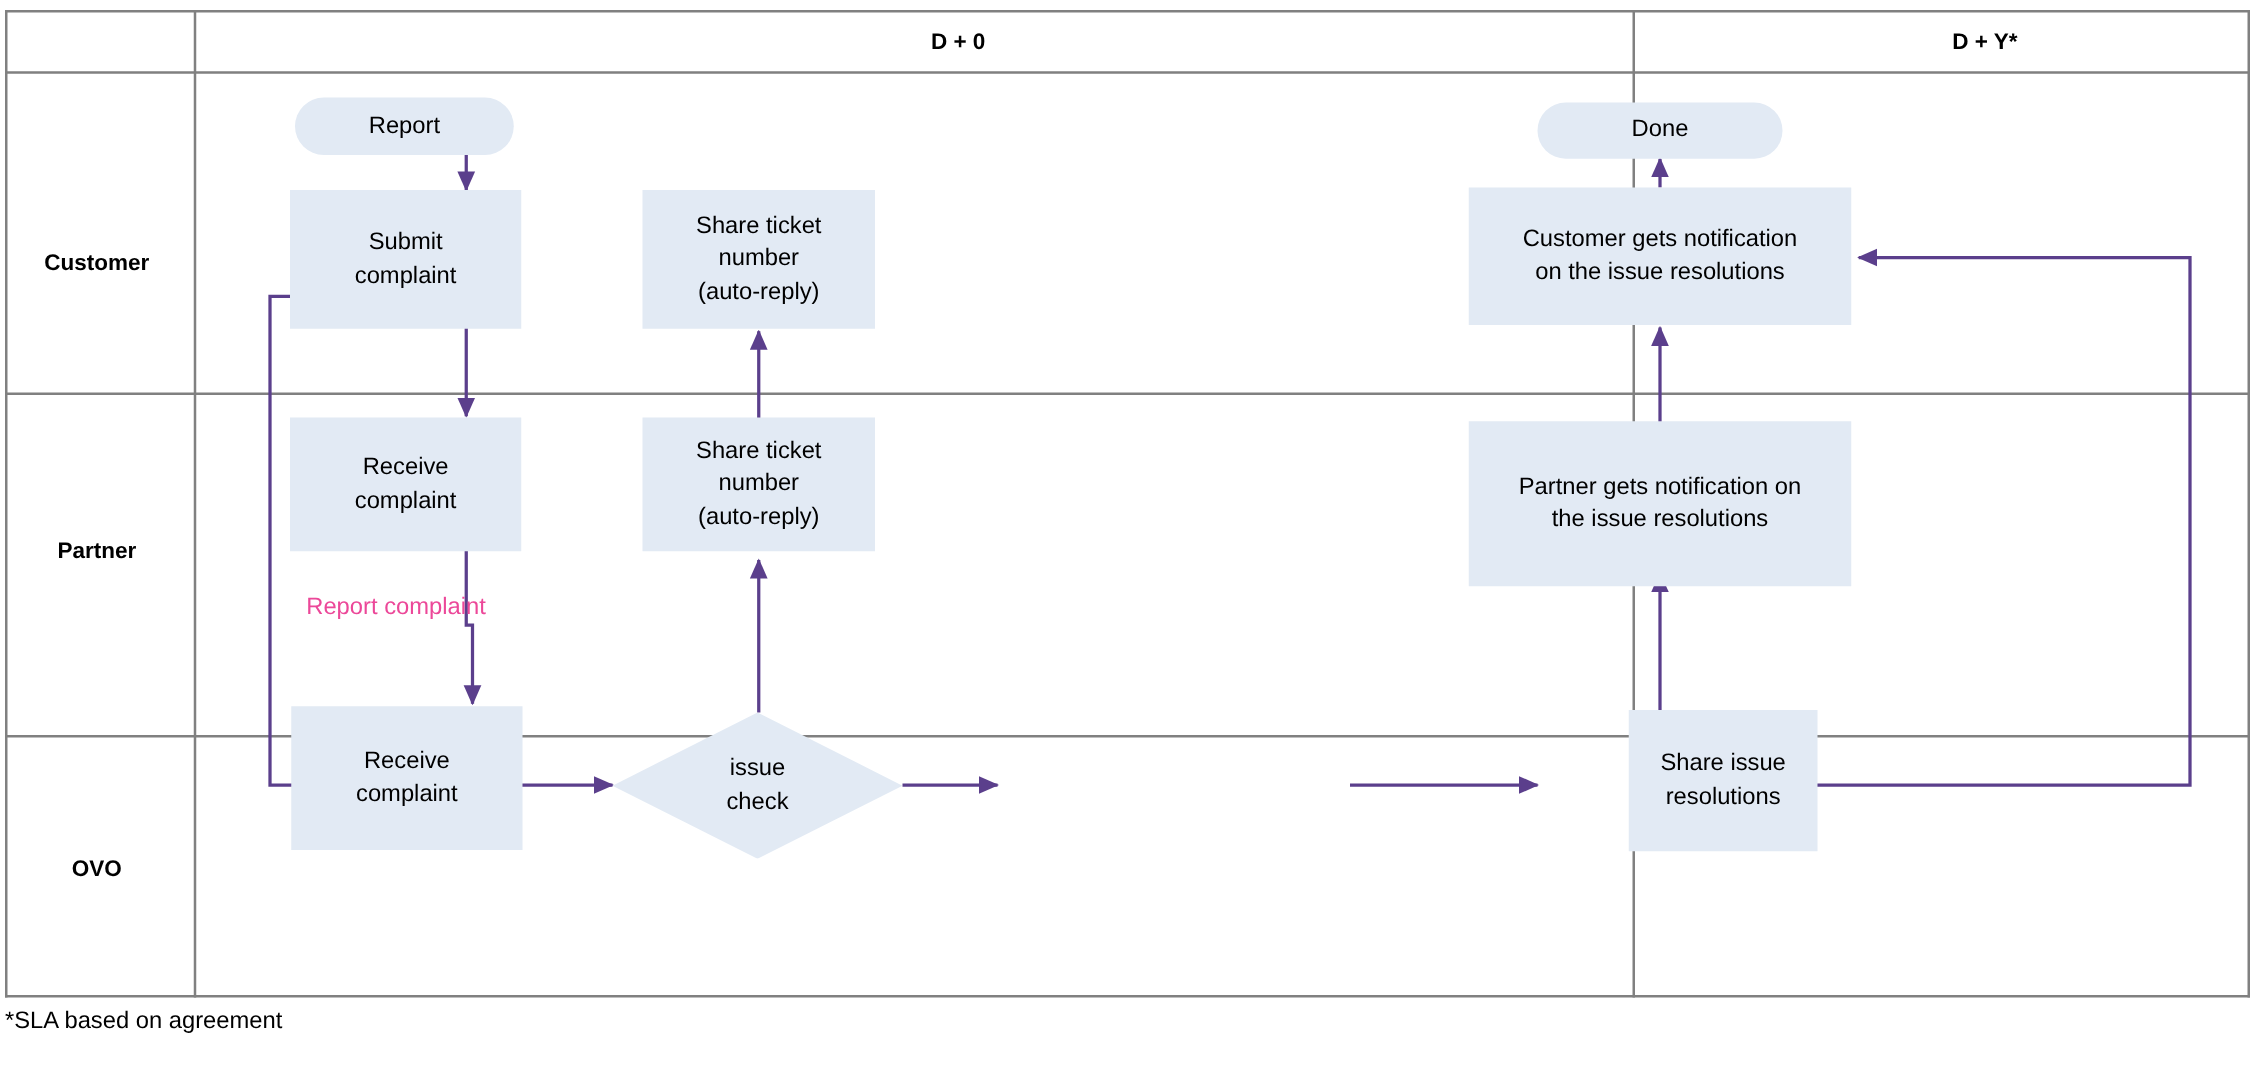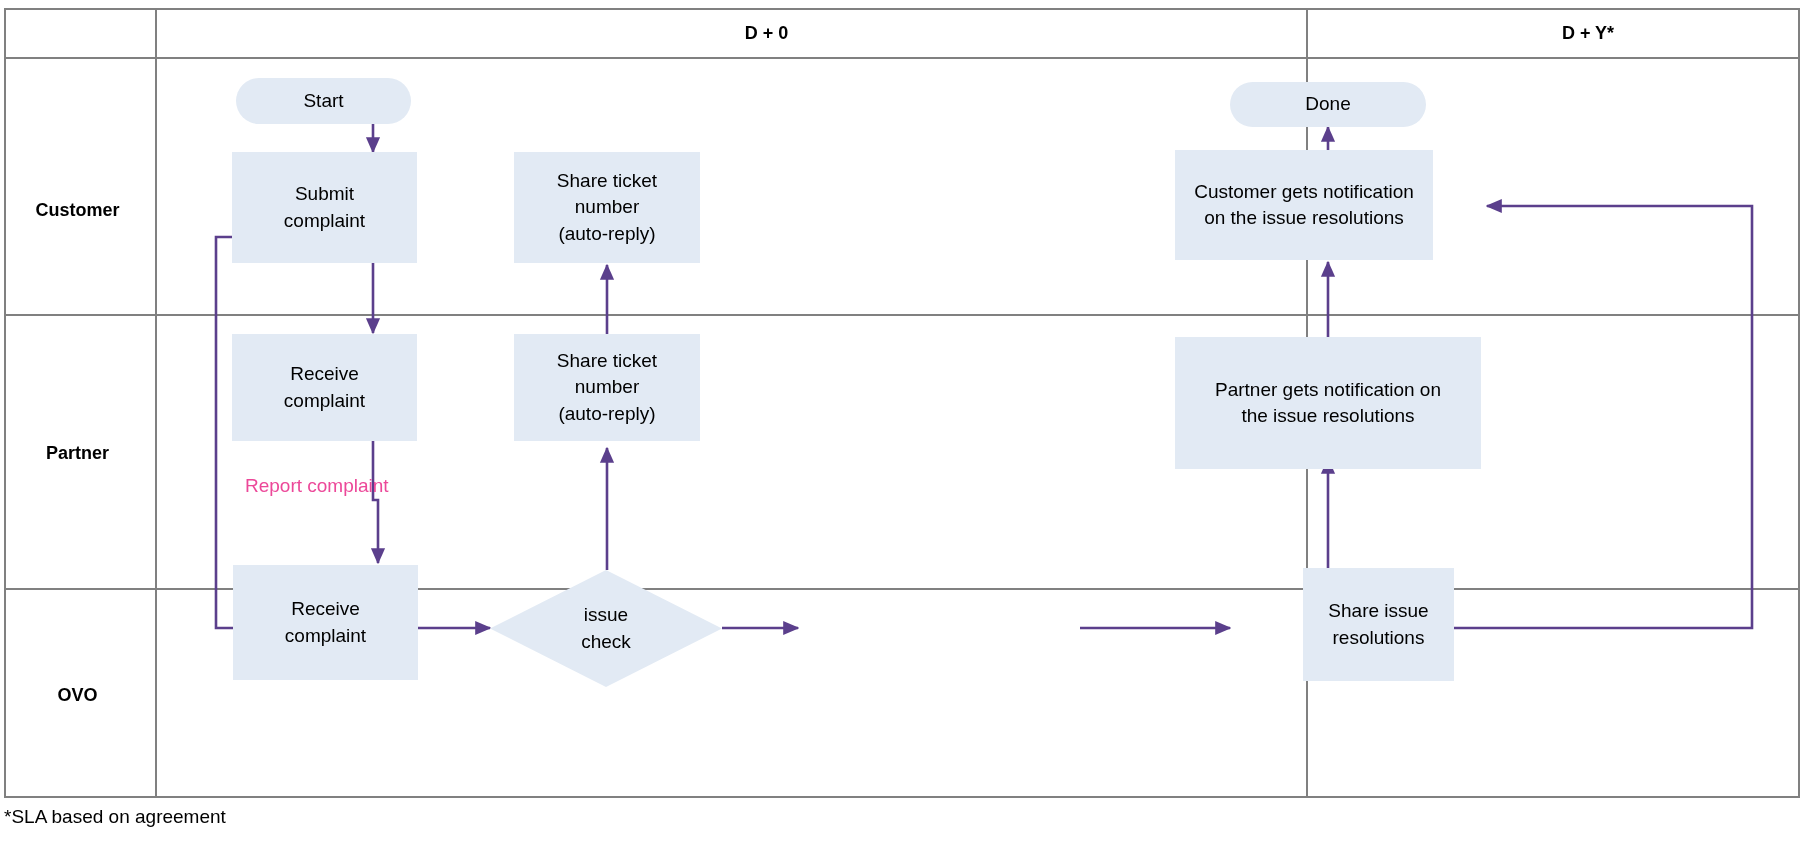--- a/index.html
+++ b/index.html
@@ -120,21 +120,21 @@
 
   <div class="grid-line v-line" style="left:4px;    top:8px;  height:790px;"></div>
   <div class="grid-line v-line" style="left:155px;  top:8px;  height:790px;"></div>
   <div class="grid-line v-line" style="left:1306px; top:8px;  height:790px;"></div>
   <div class="grid-line v-line" style="left:1798px; top:8px;  height:790px;"></div>
 
   <div class="phase-label" style="left:155px; top:24px; width:1151px;">D + 0</div>
   <div class="phase-label" style="left:1306px; top:24px; width:492px;">D + Y*</div>
 
   <div class="lane-label" style="top:184px;margin-top:16px;">Customer</div>
-  <div class="lane-label" style="top:443px;">Partner</div>
+  <div class="lane-label" style="top:430px;">Partner</div>
   <div class="lane-label" style="top:685px;">OVO</div>
 
   <svg id="wires" viewBox="0 0 1804 856" xmlns="http://www.w3.org/2000/svg">
     <defs>
       <marker id="arrow" viewBox="0 0 10 10" refX="9.2" refY="5" markerWidth="6.2" markerHeight="6.2" orient="auto-start-reverse">
         <path d="M 0 0.6 L 10 5 L 0 9.4 z" fill="#5b3f8c"></path>
       </marker>
     </defs>
     <g stroke="#5b3f8c" stroke-width="2.6" fill="none">
 
@@ -159,29 +159,29 @@
       <path d="M 1328 568 L 1328 459" marker-end="url(#arrow)"></path>
 
       <path d="M 1328 344 L 1328 262" marker-end="url(#arrow)"></path>
 
       <path d="M 1328 150 L 1328 127" marker-end="url(#arrow)"></path>
 
       <path d="M 1424 628 L 1752 628 L 1752 206 L 1487 206" marker-end="url(#arrow)"></path>
     </g>
   </svg>
 
-  <div class="node terminator" style="left:236px; top:78px; width:175px; height:46px;">Start</div>
+  <div class="node terminator" style="left:236px; top:78px; width:175px; height:46px;">Report</div>
 
   <div class="node" style="left:232px; top:152px; width:185px; height:111px;">Submit<br>complaint</div>
 
   <div class="node" style="left:514px; top:152px; width:186px; height:111px;">Share ticket<br>number<br>(auto-reply)</div>
 
   <div class="node terminator" style="left:1230px; top:82px; width:196px; height:45px;">Done</div>
 
-  <div class="node" style="left:1175px; top:150px; width:258px; height:110px;">Customer gets notification<br>on the issue resolutions</div>
+  <div class="node" style="left:1175px; top:150px; width:306px; height:110px;">Customer gets notification<br>on the issue resolutions</div>
 
   <div class="node" style="left:232px; top:334px; width:185px; height:107px;">Receive<br>complaint</div>
 
   <div class="node" style="left:514px; top:334px; width:186px; height:107px;">Share ticket<br>number<br>(auto-reply)</div>
 
   <div class="node" style="left:1175px; top:337px; width:306px; height:132px;">Partner gets notification on<br>the issue resolutions</div>
 
   <div class="node" style="left:233px; top:565px; width:185px; height:115px;">Receive<br>complaint</div>
 
   <div class="node decision" style="left:490px; top:570px; width:232px; height:117px;">

